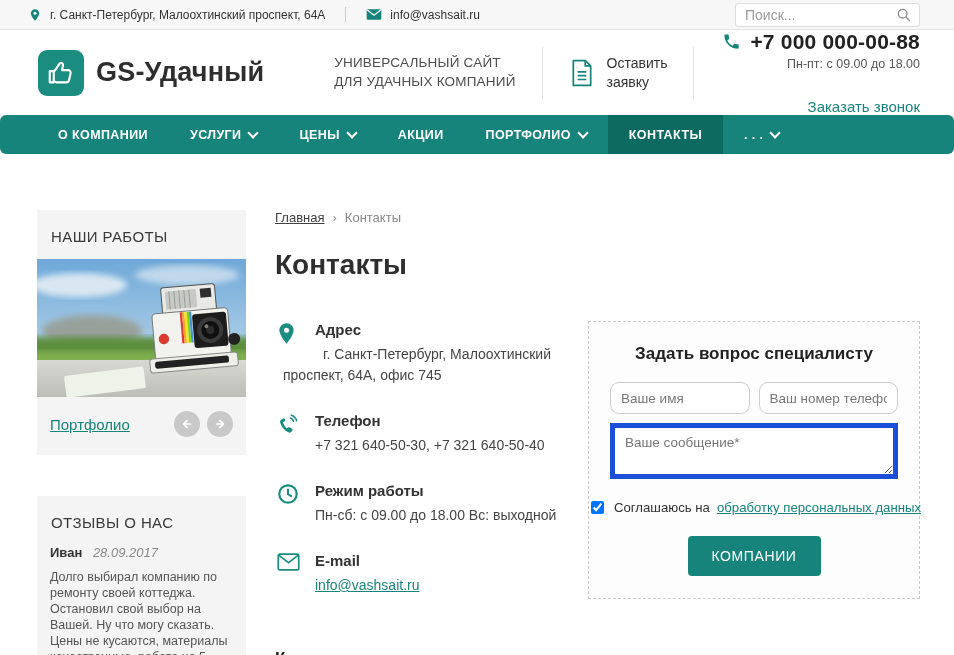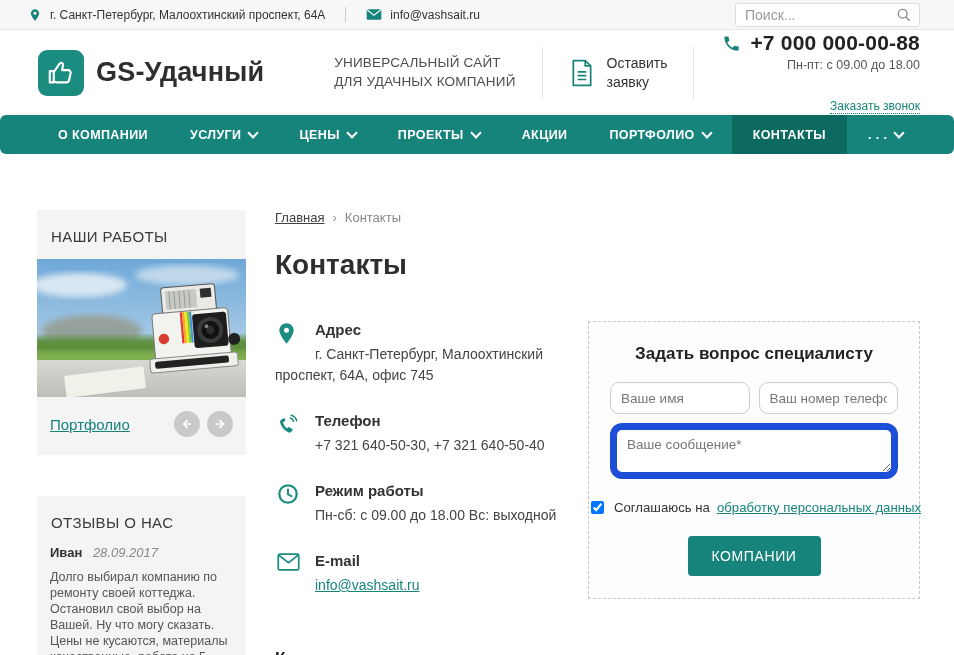--- a/index.html
+++ b/index.html
@@ -26,21 +26,21 @@
              display:flex;align-items:center;justify-content:center;flex-shrink:0;}
   .logo-text{font-size:27px;font-weight:bold;color:#2e2e2e;margin-left:12px;letter-spacing:.2px;}
   .tagline{margin-left:70px;font-size:13.5px;color:#4d4d4d;line-height:1.4;letter-spacing:.2px;}
   .v-div{width:1px;height:52px;background:#e2e2e2;margin:0 26px;}
   .request{display:flex;align-items:center;gap:12px;cursor:pointer;}
   .request-text{font-size:14px;color:#333;line-height:1.35;}
   .header-right{margin-left:auto;display:flex;flex-direction:column;align-items:flex-end;gap:3px;justify-content:flex-end;}
   .phone-row{display:flex;align-items:center;gap:9px;}
   .phone-num{font-size:21px;font-weight:bold;color:#222;letter-spacing:.2px;}
   .hours{font-size:12.5px;color:#555;}
-  .callback{font-size:12px;color:#17847b;text-decoration:none;border-bottom:1px dotted #17847b;cursor:pointer;margin-top:24px;}
+  .callback{font-size:15px;color:#17847b;text-decoration:none;border-bottom:1px dotted #17847b;cursor:pointer;margin-top:24px;}
 
   
   .nav{height:39px;background:#17847b;display:flex;align-items:stretch;padding-left:37px;border-radius:6px;}
   .nav a{display:flex;align-items:center;padding:0 21px;color:#fff;font-size:12.5px;
          font-weight:bold;letter-spacing:.4px;text-decoration:none;white-space:nowrap;}
   .nav a.active{background:#0d6a60;}
   .chev{width:6px;height:6px;border-right:2px solid #fff;border-bottom:2px solid #fff;
         transform:rotate(45deg);display:inline-block;margin-left:8px;margin-top:-4px;}
 
   
@@ -68,33 +68,33 @@
   .breadcrumb a{color:#404040;text-decoration:underline;cursor:pointer;}
   .bc-sep{color:#999;font-size:13px;}
   h1.page-title{font-size:28px;font-weight:bold;color:#2e2e2e;margin:0 0 40px 0;}
 
   .two-col{display:flex;align-items:flex-start;}
   .contact-list{width:295px;flex-shrink:0;}
   .c-row{position:relative;margin-bottom:26px;}
   .c-icon{position:absolute;left:2px;top:1px;}
   .c-title{margin-left:40px;font-weight:bold;font-size:15px;color:#333;margin-bottom:6px;}
   .c-text{font-size:14px;color:#444;margin-left:40px;line-height:1.5;}
-  .c-text.addr{margin-left:0;text-indent:40px;}
+  .c-text.addr{margin-left:8px;text-indent:40px;}
   .c-text.nowrap{white-space:nowrap;}
   .c-text a{color:#17847b;text-decoration:underline;}
 
   .qform{width:332px;box-sizing:border-box;border:1px dashed #c9c9c9;background:#fdfdfd;
          padding:20px 21px 22px;margin-left:18px;}
   .qform-title{font-size:17px;font-weight:bold;color:#222;text-align:center;margin:2px 0 18px;}
   .qrow{display:flex;gap:9px;}
   .qform input[type=text]{flex:1;min-width:0;height:32px;border:1px solid #ccc;border-radius:9px;
         padding:0 10px;font-size:13.5px;color:#333;box-sizing:border-box;outline:none;
         font-family:"Liberation Sans",sans-serif;}
-  .qform textarea{width:100%;box-sizing:border-box;height:56px;margin-top:9px;border:7px solid #1d4ed8;
-        border-radius:12px;padding:7px 10px;font-size:13.5px;color:#333;outline:none;resize:both;
+  .qform textarea{width:100%;box-sizing:border-box;height:56px;margin-top:9px;border:5px solid #1d4ed8;
+        border-radius:0;padding:7px 10px;font-size:13.5px;color:#333;outline:none;resize:both;
         font-family:"Liberation Sans",sans-serif;}
   .qform input::placeholder,.qform textarea::placeholder{color:#777;}
   .consent{margin-top:15px;font-size:13.2px;display:flex;align-items:center;gap:7px;justify-content:center;
            white-space:nowrap;}
   .consent a{color:#17847b;text-decoration:underline;cursor:pointer;}
   .submit-wrap{text-align:center;margin-top:19px;}
   .submit-btn{background:#17847b;color:#fff;border:none;border-radius:4px;padding:12px 24px;
               font-size:14px;letter-spacing:.6px;cursor:pointer;font-family:"Liberation Sans",sans-serif;}
 
   h2.map-title{font-size:17px;font-weight:bold;color:#222;margin:27px 0 13px;}
@@ -169,24 +169,20 @@
   <nav class="nav">
     <a href="#">
         <span>О КОМПАНИИ</span>
       </a>
     <a href="#">
         <span>УСЛУГИ</span>
         <span class="chev"></span>
       </a>
     <a href="#">
         <span>ЦЕНЫ</span>
-        <span class="chev"></span>
-      </a>
-    <a href="#">
-        <span>ПРОЕКТЫ</span>
         <span class="chev"></span>
       </a>
     <a href="#">
         <span>АКЦИИ</span>
       </a>
     <a href="#">
         <span>ПОРТФОЛИО</span>
         <span class="chev"></span>
       </a>
     <a href="#" class="active">

